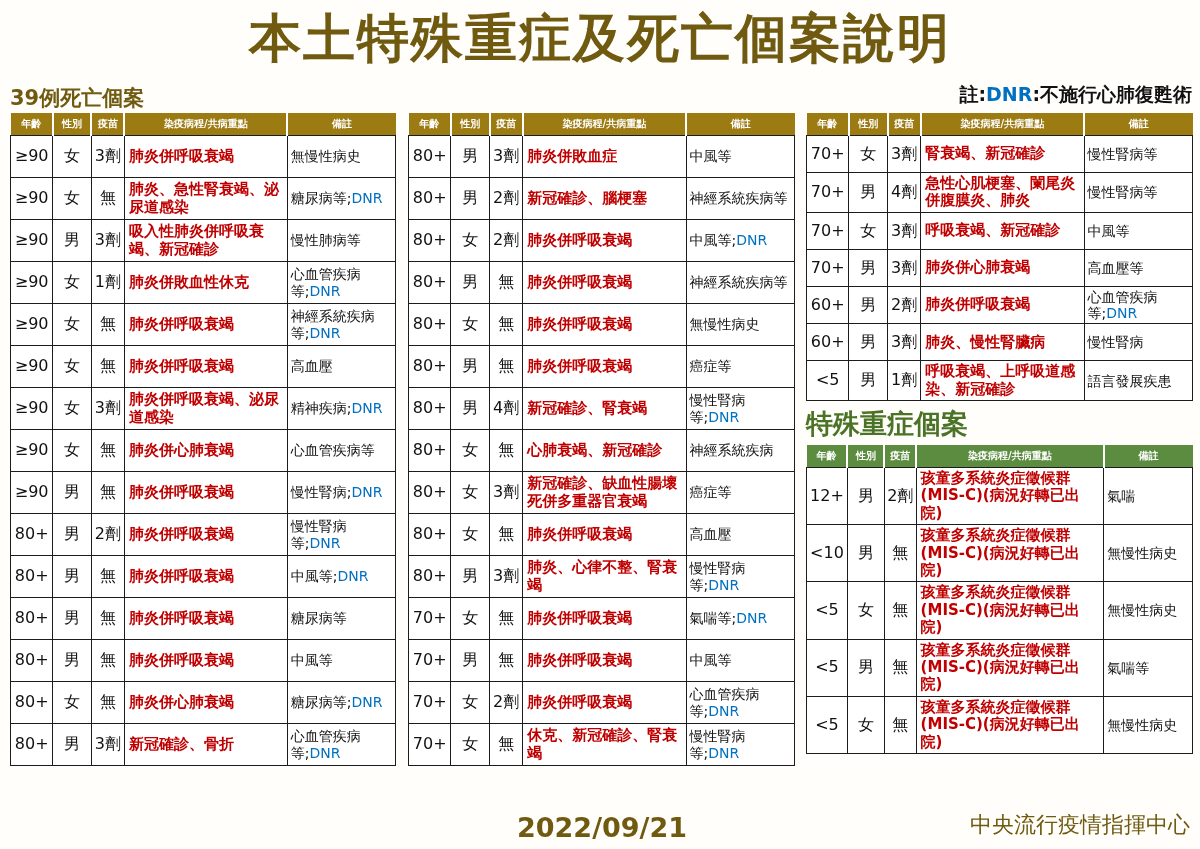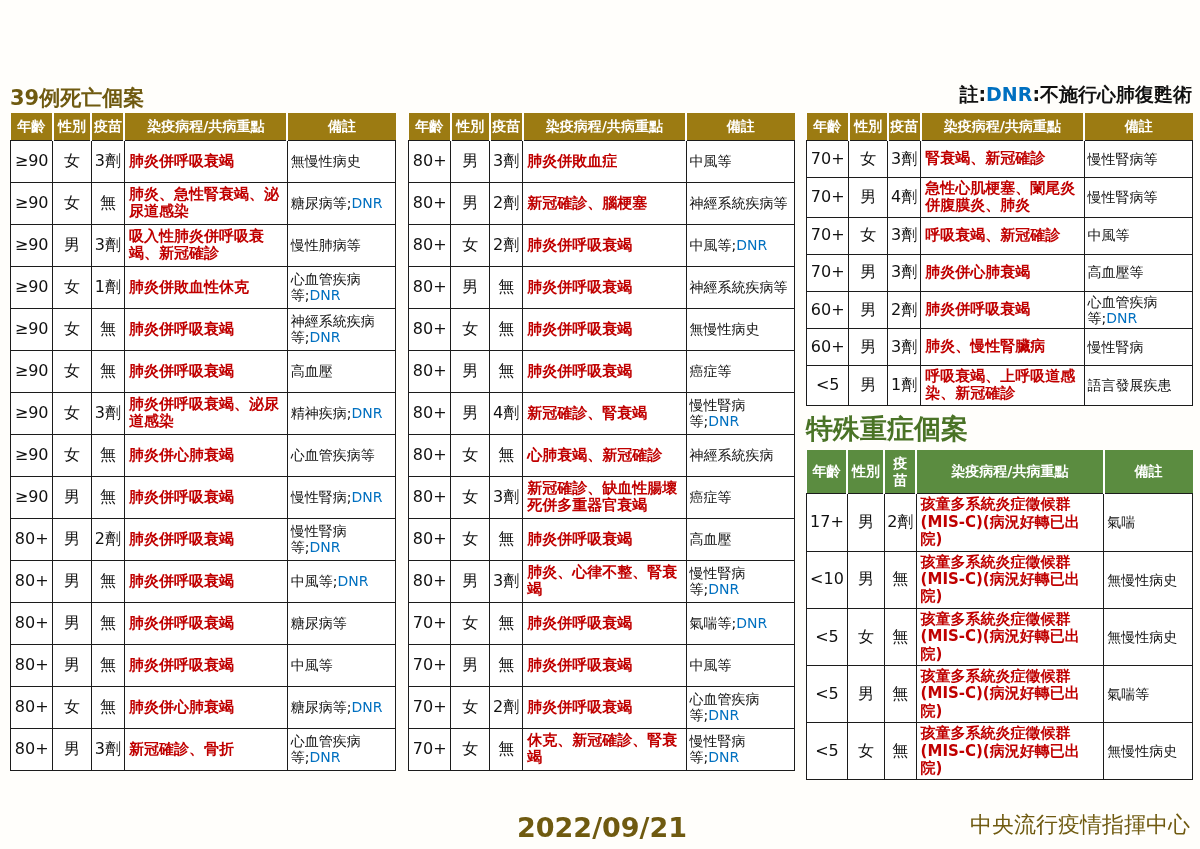--- a/index.html
+++ b/index.html
@@ -17,21 +17,21 @@
   .col { position:absolute; top:113px; }
   .col1 { left:10px;  width:386px; }
   .col2 { left:408px; width:387px; }
   .col3 { left:806px; width:387px; }
 
   table { width:100%; border-collapse:collapse; table-layout:fixed; background:#fff; }
   col.c1{width:11%;} col.c2{width:10%;} col.c3{width:8.6%;} col.c4{width:42.3%;} col.c5{width:28.1%;}
   table.ts col.c1{width:10.6%;} table.ts col.c2{width:9.6%;} table.ts col.c3{width:8.2%;}
   table.ts col.c4{width:48.6%;} table.ts col.c5{width:23%;}
 
-  th { background:var(--hgold); color:#fff; font-size:14px; font-weight:bold;
+  th { background:var(--hgold); color:#fff; font-size:10px; font-weight:bold;
     padding:5px 1px; border-left:2px solid #fff; text-align:center; line-height:1.2; }
   th:first-child { border-left:none; }
   table.ts th { background:var(--hgreen); }
 
   td { border:1px solid #1c1c1c; font-size:15px; line-height:1.16;
     padding:2px 4px; color:#111; vertical-align:middle; overflow:hidden; }
   .t1 td,.t2 td { height:42px; }
   .t3 td { height:37px; }
   .ts td { height:39px; }
   td.c-age, td.c-sex, td.c-vax { text-align:center; font-size:16px; padding:2px 1px; }
@@ -43,20 +43,21 @@
 
   .date { position:absolute; left:4px; right:0; bottom:6px; text-align:center;
     font-size:27px; font-weight:bold; color:var(--gold); }
   .org { position:absolute; right:10px; bottom:9px; font-size:22px; font-weight:normal; color:var(--gold); }
 </style>
 </head>
 <body>
 
 <div class="page">
 
+  <h1 class="title">本土特殊重症及死亡個案說明</h1>
 
   <div class="note"><span>註:</span><span class="dnr">DNR</span><span>:不施行心肺復甦術</span></div>
 
   <div class="death-label">39例死亡個案</div>
 
   <div class="col col1">
     <div id="dt1">
         <table class="t1">
           <colgroup>
             <col class="c1">
@@ -401,21 +402,21 @@
             <tr>
               <th>年齡</th>
               <th>性別</th>
               <th>疫苗</th>
               <th>染疫病程/共病重點</th>
               <th>備註</th>
             </tr>
           </thead>
           <tbody>
             <tr>
-              <td class="c-age">17+</td>
+              <td class="c-age">12+</td>
               <td class="c-sex">男</td>
               <td class="c-vax">2劑</td>
               <td class="c-course">孩童多系統炎症徵候群(MIS-C)(病況好轉已出院)</td>
               <td class="c-note"><span>氣喘</span></td>
             </tr>
             <tr>
               <td class="c-age">&lt;10</td>
               <td class="c-sex">男</td>
               <td class="c-vax">無</td>
               <td class="c-course">孩童多系統炎症徵候群(MIS-C)(病況好轉已出院)</td>

